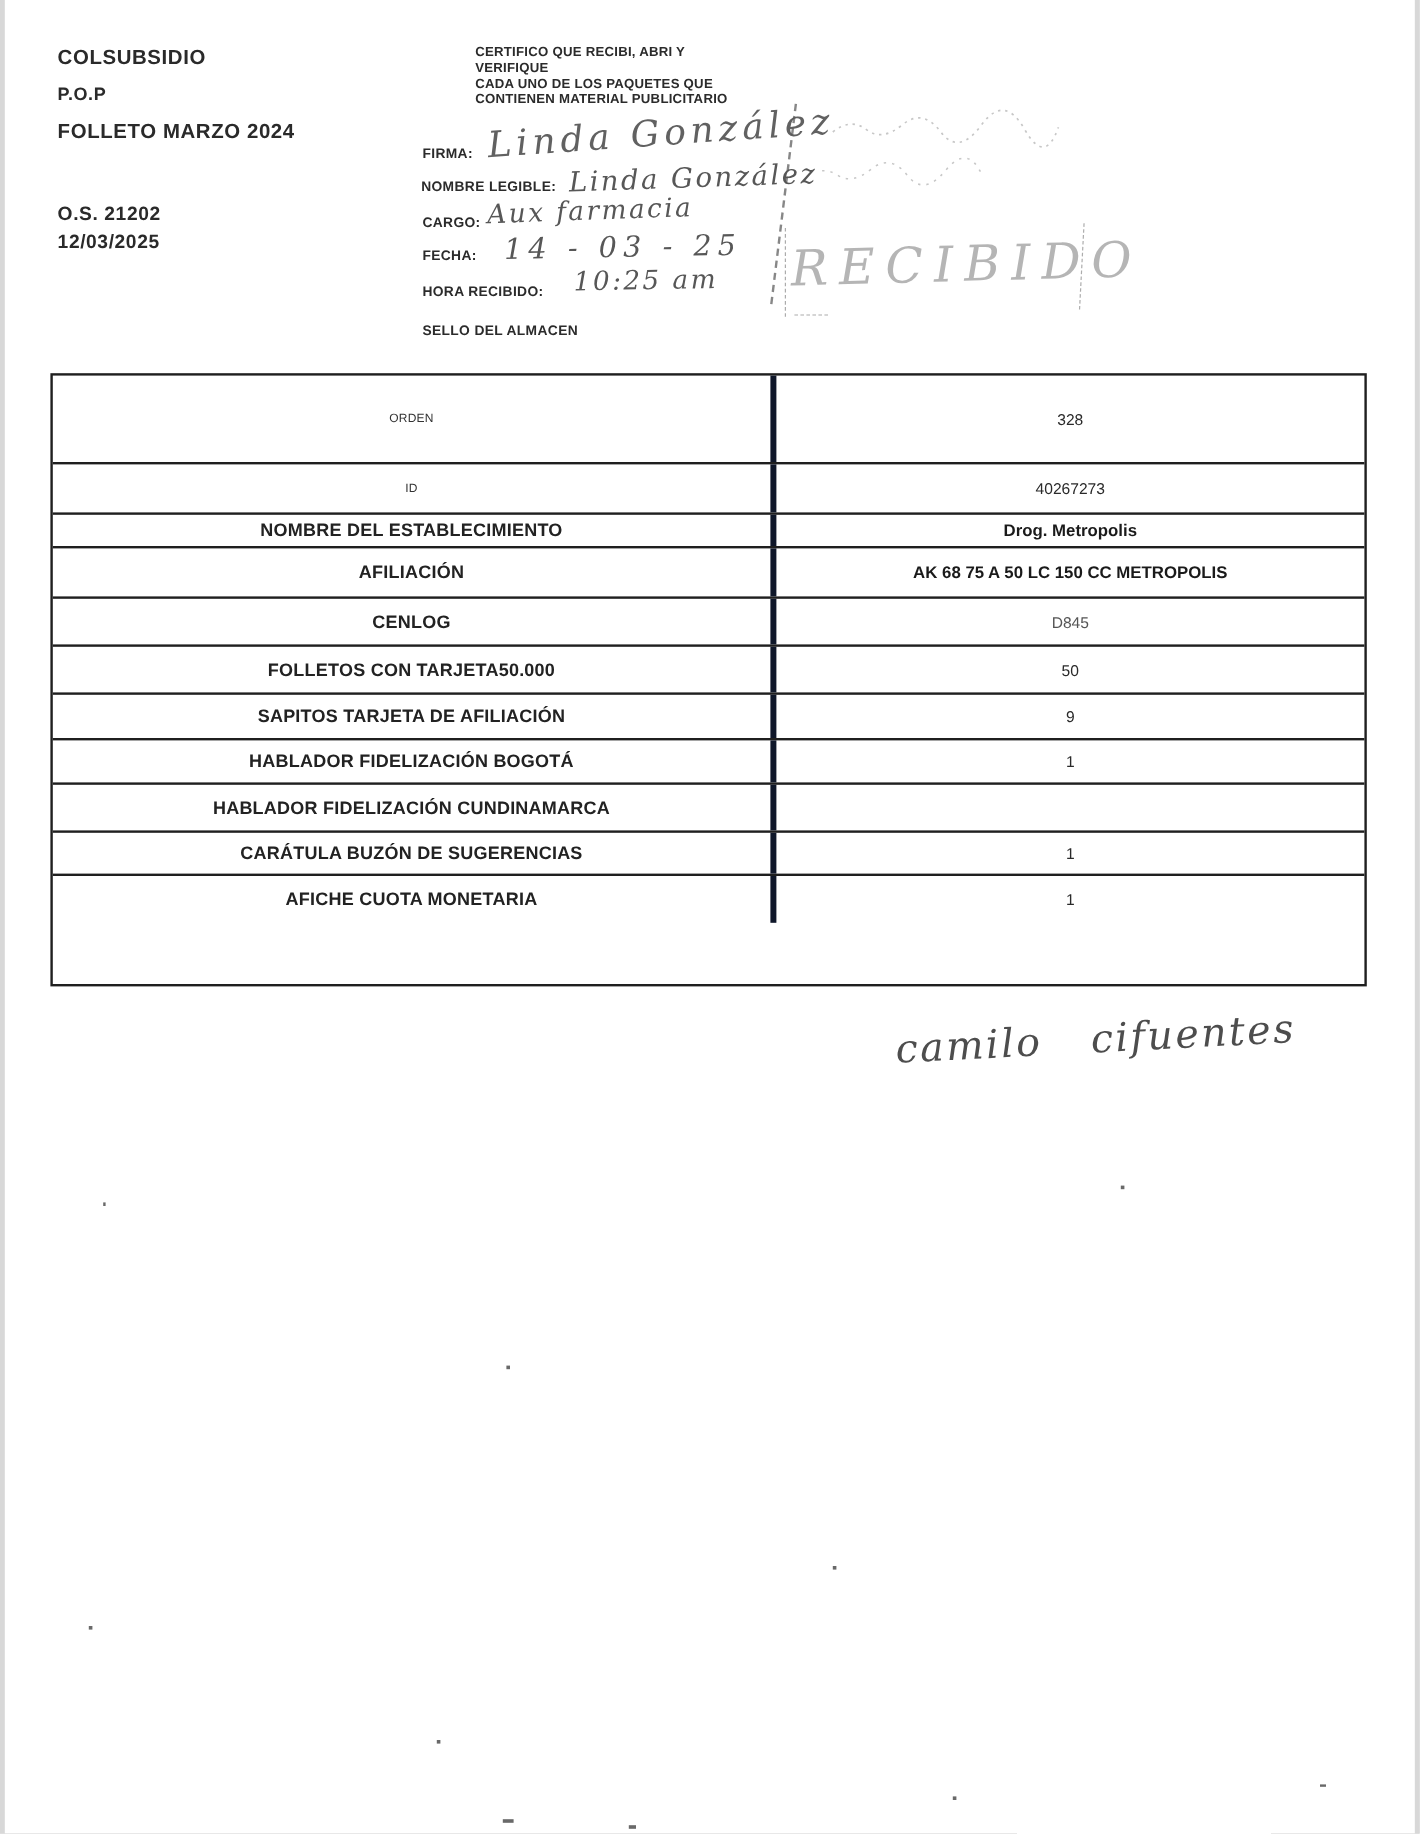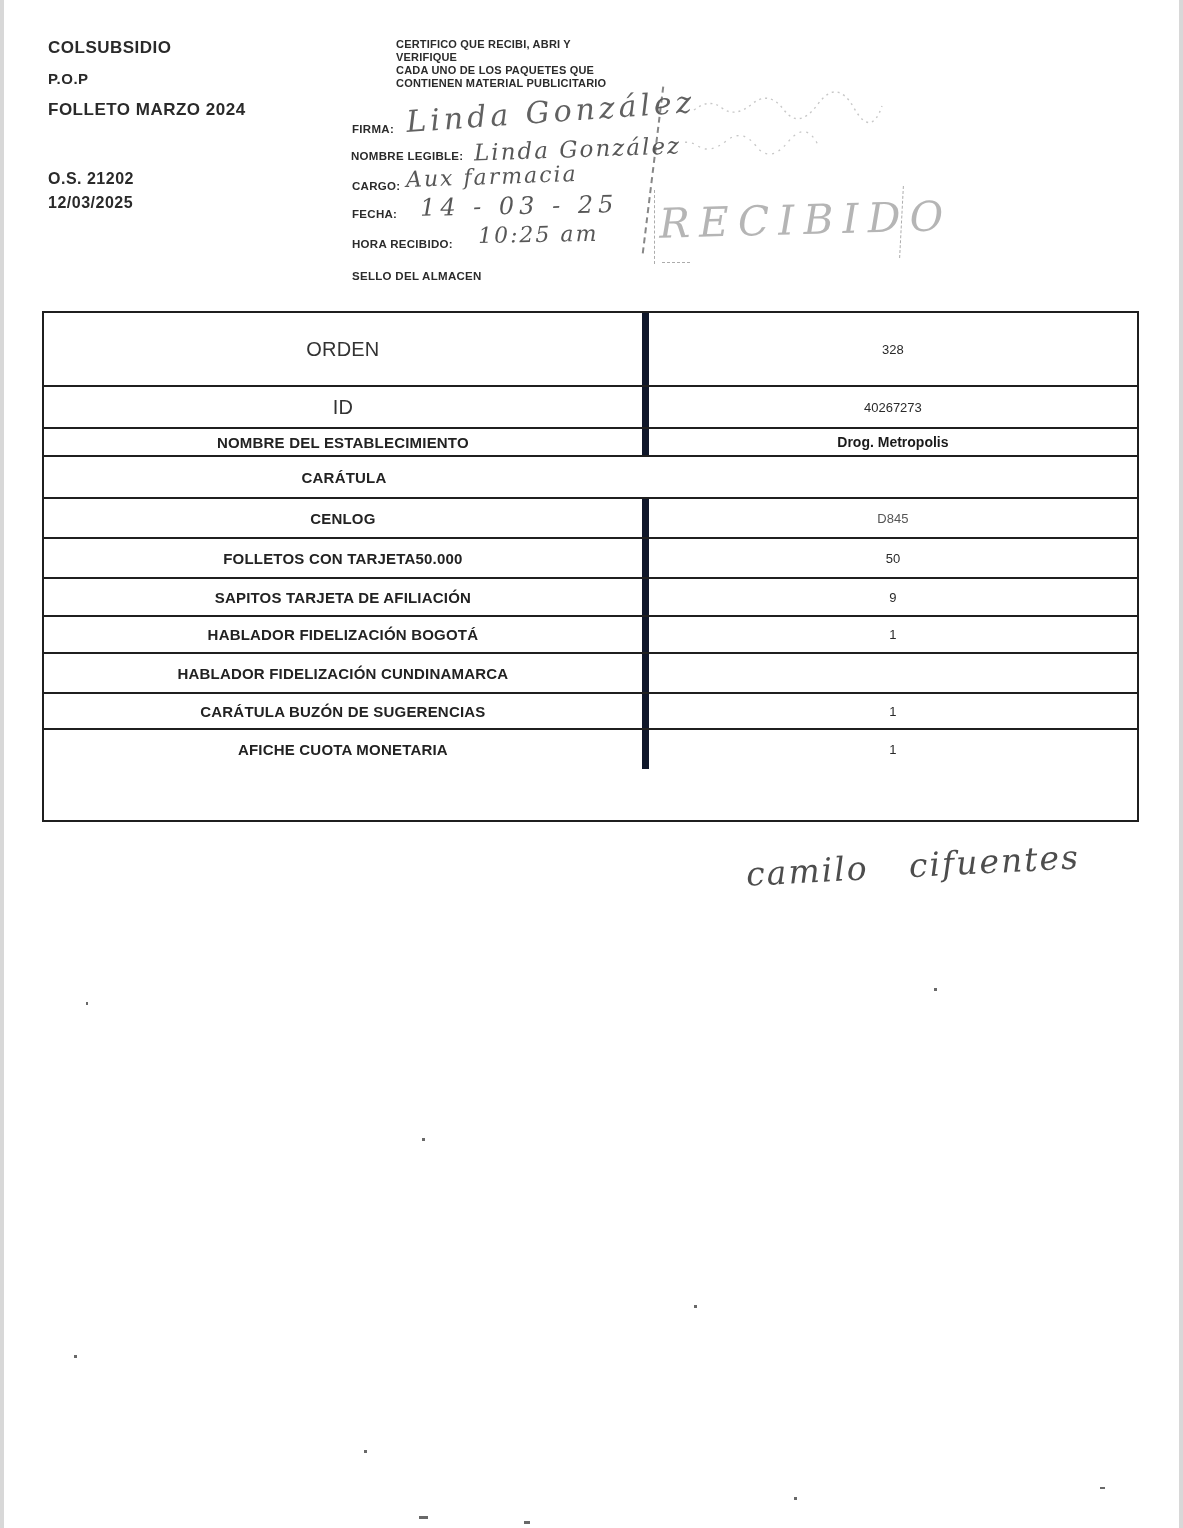--- a/index.html
+++ b/index.html
@@ -68,22 +68,22 @@
   .doc-table{
     left:38px;top:311px;width:1097px;height:511px;
     border:2px solid #1f1f1f;
     box-sizing:border-box;
     display:flex;flex-direction:column;
   }
   .trow{display:flex;border-bottom:2px solid #1f1f1f;box-sizing:border-box;}
   .trow:last-child{border-bottom:none;}
   .tcell{display:flex;align-items:center;justify-content:center;box-sizing:border-box;text-align:center;}
   .tlabel{width:600px;font-size:15px;font-weight:600;letter-spacing:.2px;color:#222;}
-  .tlight .tlabel{font-weight:400;font-size:20px;color:#333;}
-  .tvalue{width:497px;border-left:7px solid #0f172a;font-size:13px;color:#2a2a2a;}
+  .tlight .tlabel{font-weight:400;font-size:10px;color:#333;}
+  .tvalue{width:497px;border-left:5px solid #0f172a;font-size:13px;color:#2a2a2a;}
   .vbold .tvalue{font-weight:bold;font-size:14px;color:#1a1a1a;}
   .vfade .tvalue{color:#555;}
 
   
   .noise{background:#444;opacity:.8;}
 </style>
 </head>
 <body>
 
 <div class="page">
@@ -133,21 +133,22 @@
     </div>
     <div class="trow tlight" style="height:42px">
       <div class="tcell tlabel">ID</div>
       <div class="tcell tvalue">40267273</div>
     </div>
     <div class="trow vbold" style="height:28px">
       <div class="tcell tlabel">NOMBRE DEL ESTABLECIMIENTO</div>
       <div class="tcell tvalue">Drog. Metropolis</div>
     </div>
     <div class="trow vbold" style="height:42px">
-      <div class="tcell tlabel">CARÁTULA</div>
+      <div class="tcell tlabel">AFILIACIÓN</div>
+      <div class="tcell tvalue">AK 68 75 A 50 LC 150 CC METROPOLIS</div>
     </div>
     <div class="trow vfade" style="height:40px">
       <div class="tcell tlabel">CENLOG</div>
       <div class="tcell tvalue">D845</div>
     </div>
     <div class="trow" style="height:40px">
       <div class="tcell tlabel">FOLLETOS CON TARJETA50.000</div>
       <div class="tcell tvalue">50</div>
     </div>
     <div class="trow" style="height:38px">

